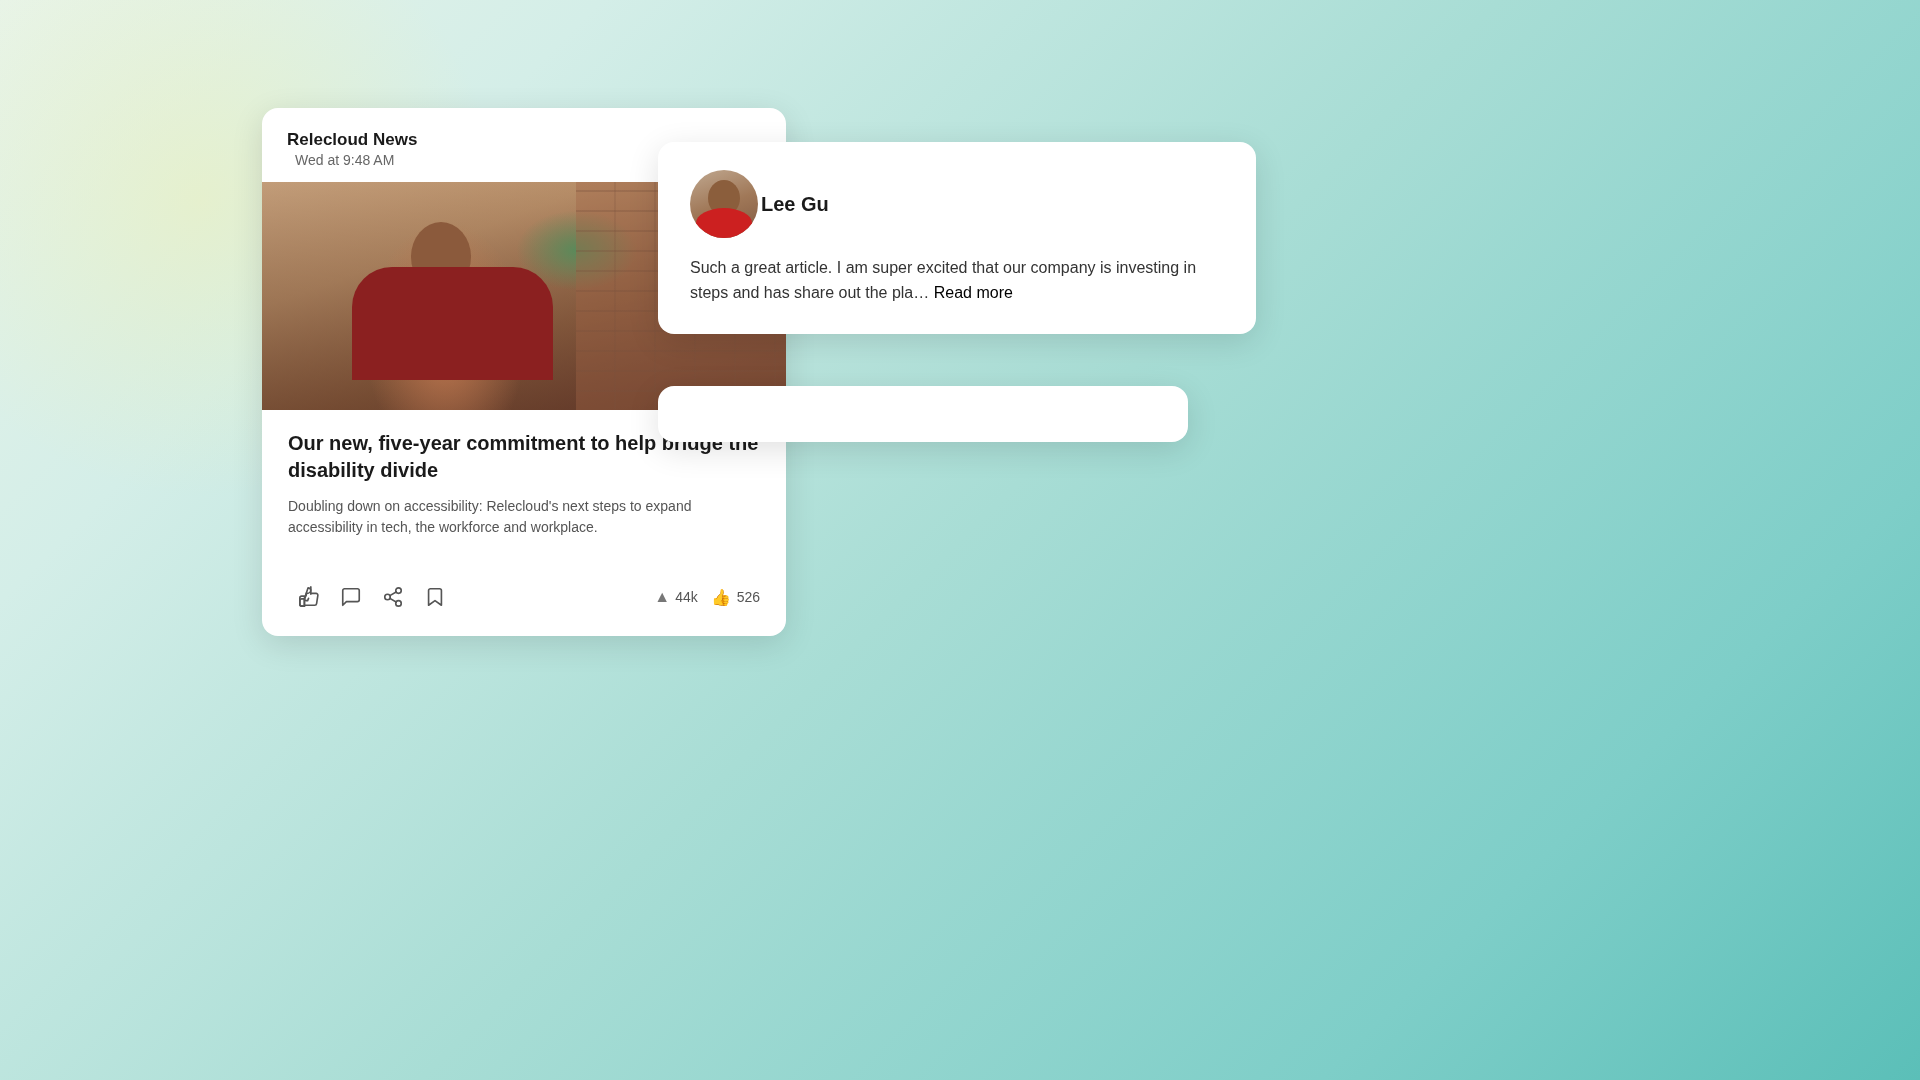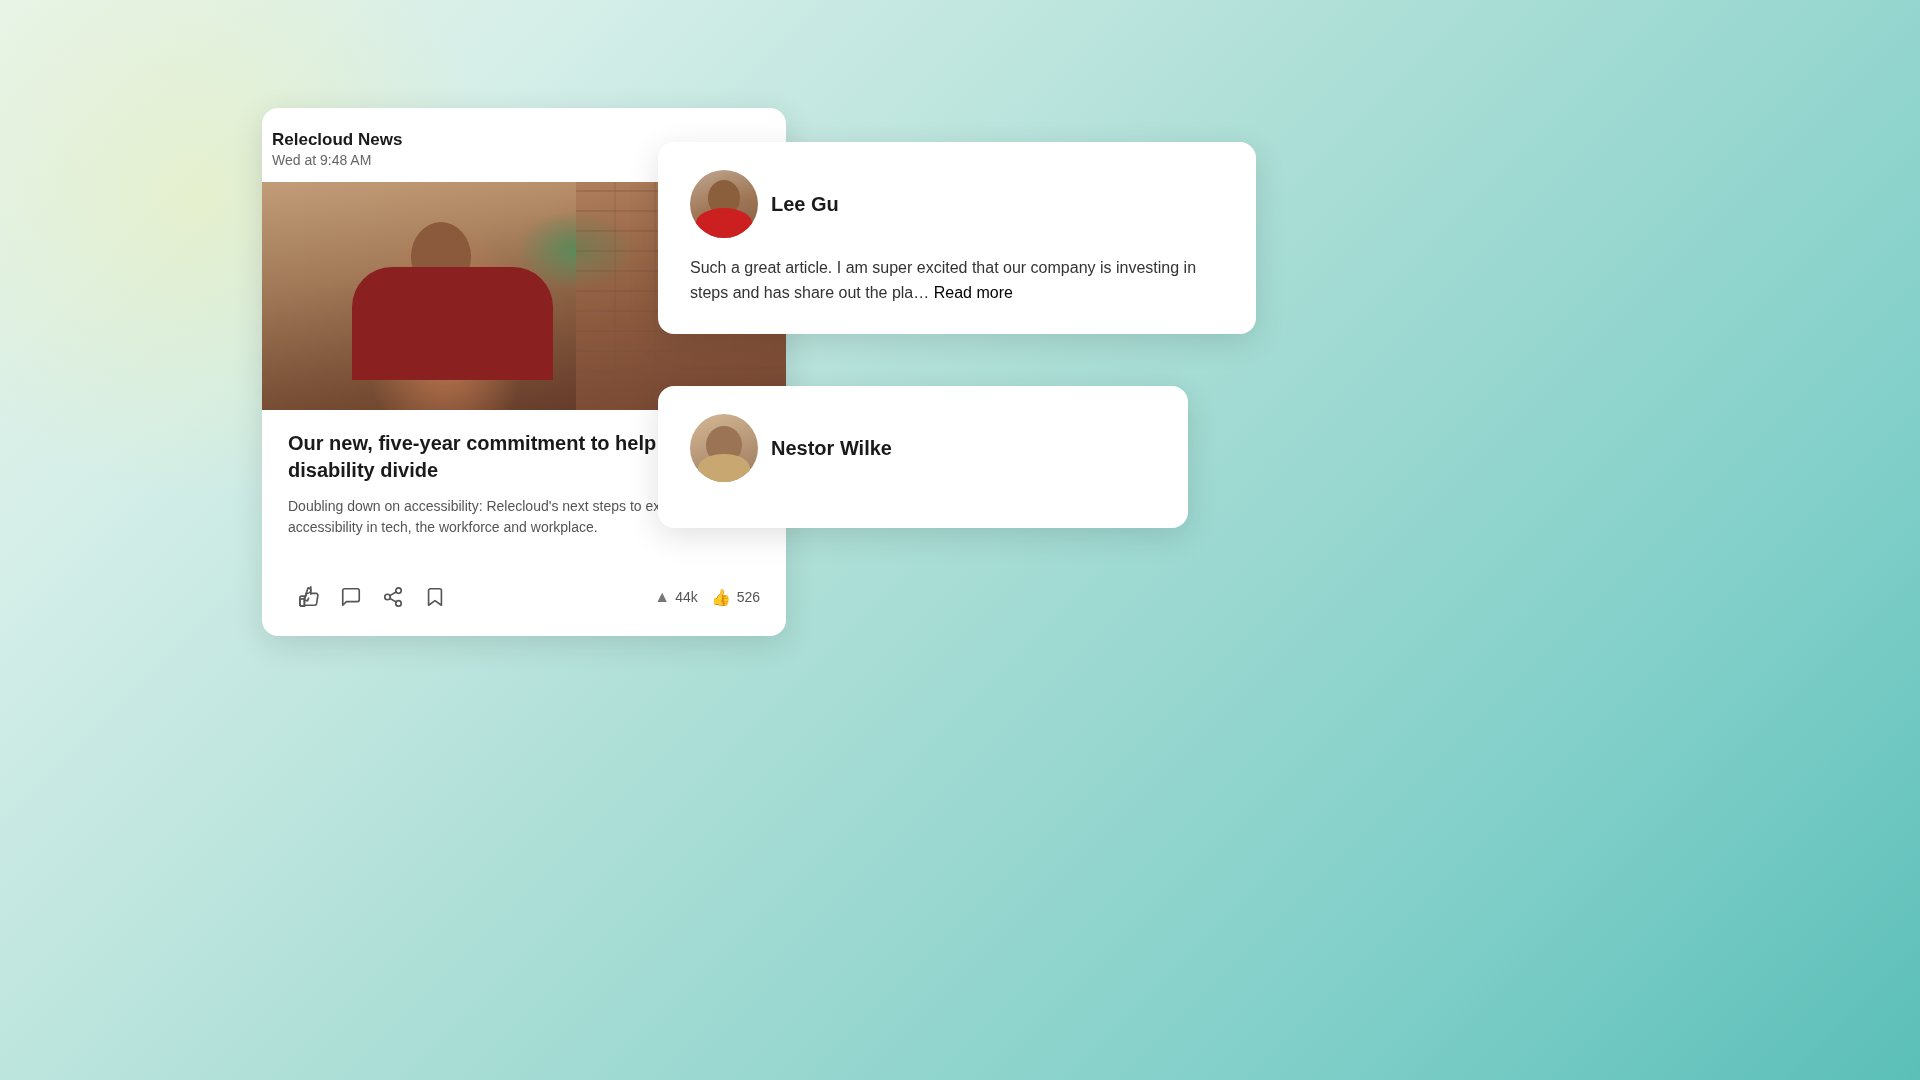--- a/index.html
+++ b/index.html
@@ -39,34 +39,35 @@
       left: 262px;
       width: 524px;
       background: #ffffff;
       border-radius: 16px;
       box-shadow: 0 8px 32px rgba(0,0,0,0.12);
       overflow: hidden;
       z-index: 1;
     }
 
     .news-card-header {
-      padding: 22px 26px 14px 10px;
+      padding: 22px 26px 14px 25px;
     }
 
     .news-source {
       font-size: 17px;
       font-weight: 700;
       color: #1a1a1a;
       line-height: 1.2;
     }
 
     .news-timestamp {
       font-size: 14px;
       color: #666;
       margin-top: 2px;
+      margin-left: 8px;
     }
 
     .news-image-container {
       width: 100%;
       height: 228px;
       overflow: hidden;
       position: relative;
     }
 
     
@@ -222,21 +223,21 @@
 
     .comment-card-2 {
       top: 386px;
       left: 658px;
       width: 530px;
     }
 
     .comment-header {
       display: flex;
       align-items: center;
-      gap: 13px;
+      gap: 3px;
       margin-bottom: 18px;
     }
 
     .avatar {
       width: 68px;
       height: 68px;
       border-radius: 50%;
       overflow: hidden;
       flex-shrink: 0;
       position: relative;
@@ -391,19 +392,15 @@
       <div class="avatar avatar-1"></div>
       <div class="comment-author">Lee Gu</div>
     </div>
     <div class="comment-text">
       <span>Such a great article. I am super excited that our company is investing in steps and has share out the pla…</span>
       <a class="read-more-link" href="#">Read more</a>
     </div>
   </div>
 
   <div class="comment-card comment-card-2">
-    <div class="comment-header">
-      <div class="avatar avatar-2"></div>
-      <div class="comment-author">Nestor Wilke</div>
-    </div>
   </div>
 
 </div>
 
 </body></html>

